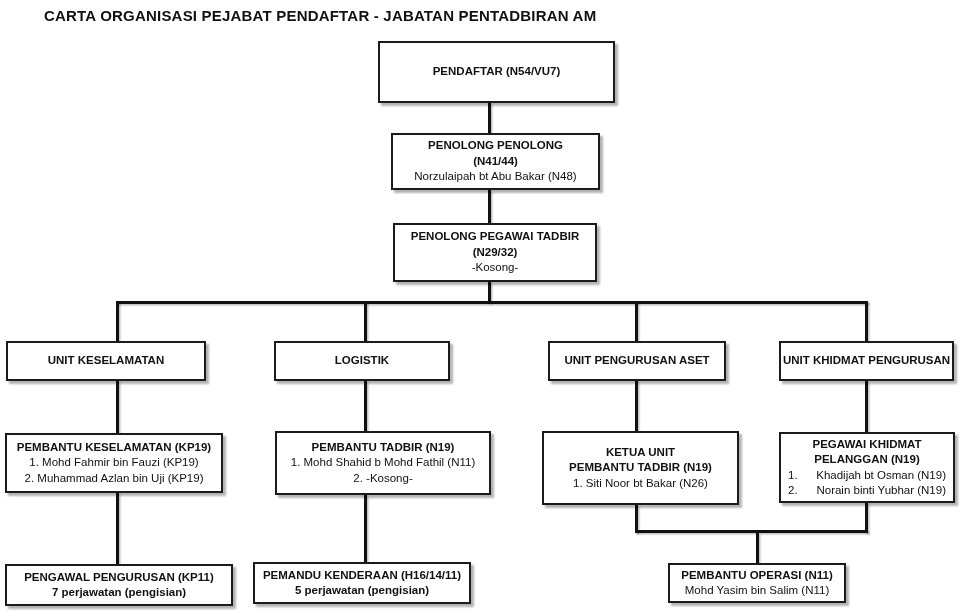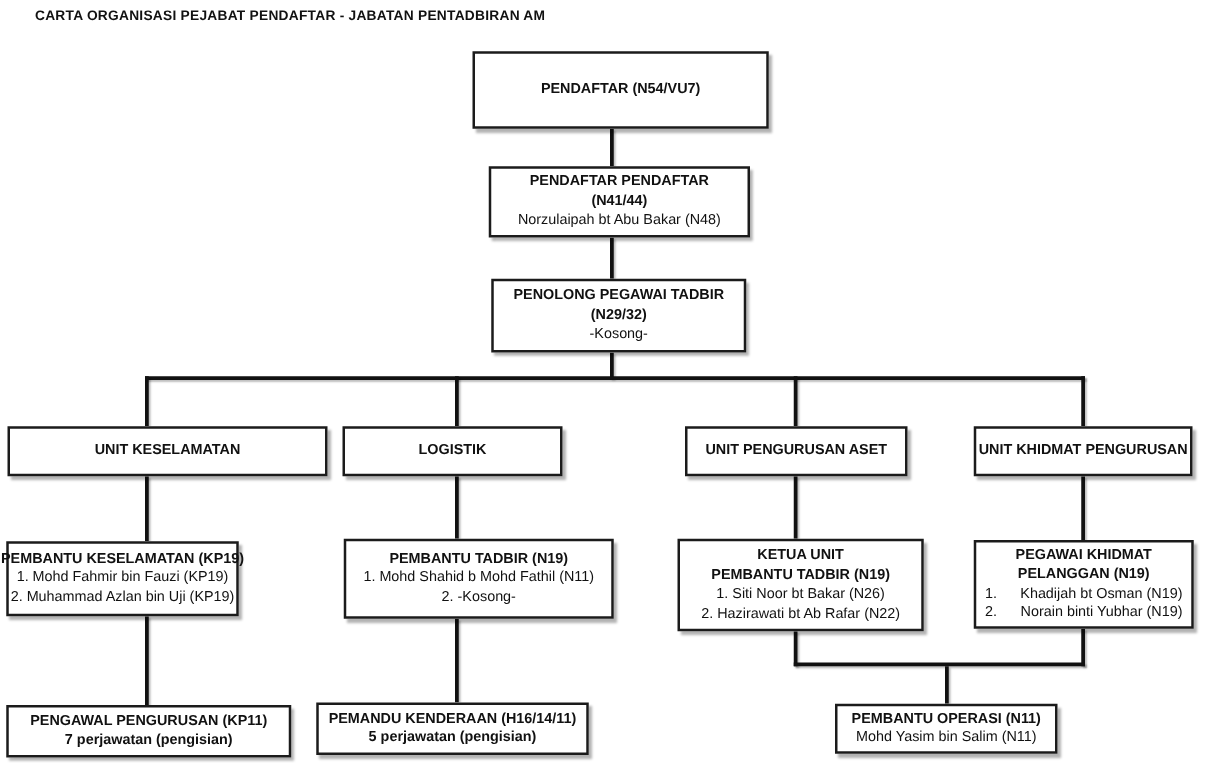--- a/index.html
+++ b/index.html
@@ -10,23 +10,23 @@
   }
   #canvas {
     position: relative;
     width: 972px;
     height: 614px;
     background: #ffffff;
     overflow: hidden;
   }
   .chart-title {
     position: absolute;
-    left: 28px;
+    left: 44px;
     top: 7px;
-    font-size: 11px;
+    font-size: 15px;
     font-weight: bold;
     letter-spacing: 0.2px;
     white-space: nowrap;
   }
   .box {
     position: absolute;
     background: #ffffff;
     border: 2px solid #1b1b1b;
     box-shadow: 2.5px 3px 2px rgba(0,0,0,0.30);
     display: flex;
@@ -84,61 +84,60 @@
   <div class="vline" style="left:635px;top:505px;height:28px"></div>
   <div class="vline" style="left:865px;top:503px;height:30px"></div>
   <div class="hline" style="left:635px;top:530px;width:233px"></div>
   <div class="vline" style="left:756px;top:533px;height:30px"></div>
 
   <div class="box" style="left:378px;top:41px;width:237px;height:62px">
     <div class="ln b">PENDAFTAR (N54/VU7)</div>
   </div>
 
   <div class="box" style="left:391px;top:133px;width:209px;height:57px">
-    <div class="ln b">PENDAFTAR PENDAFTAR</div>
+    <div class="ln b">PENOLONG PENOLONG</div>
     <div class="ln b">(N41/44)</div>
     <div class="ln">Norzulaipah bt Abu Bakar (N48)</div>
   </div>
 
   <div class="box" style="left:393px;top:223px;width:204px;height:59px">
     <div class="ln b">PENOLONG PEGAWAI TADBIR</div>
     <div class="ln b">(N29/32)</div>
     <div class="ln i">-Kosong-</div>
   </div>
 
-  <div class="box" style="left:6px;top:341px;width:256px;height:40px">
+  <div class="box" style="left:6px;top:341px;width:200px;height:40px">
     <div class="ln b">UNIT KESELAMATAN</div>
   </div>
   <div class="box" style="left:548px;top:341px;width:178px;height:40px">
     <div class="ln b">UNIT PENGURUSAN ASET</div>
   </div>
   <div class="box" style="left:274px;top:341px;width:176px;height:40px">
     <div class="ln b">LOGISTIK</div>
   </div>
   <div class="box" style="left:779px;top:341px;width:175px;height:40px">
     <div class="ln b">UNIT KHIDMAT PENGURUSAN</div>
   </div>
 
-  <div class="box" style="left:5px;top:433px;width:186px;height:60px">
+  <div class="box" style="left:5px;top:433px;width:218px;height:60px">
     <div class="ln b">PEMBANTU KESELAMATAN (KP19)</div>
     <div class="ln">1. Mohd Fahmir bin Fauzi (KP19)</div>
     <div class="ln">2. Muhammad Azlan bin Uji (KP19)</div>
   </div>
 
   <div class="box" style="left:275px;top:431px;width:216px;height:64px">
     <div class="ln b">PEMBANTU TADBIR (N19)</div>
     <div class="ln">1. Mohd Shahid b Mohd Fathil (N11)</div>
     <div class="ln"><span>2.</span> <span class="i">-Kosong-</span></div>
   </div>
 
   <div class="box" style="left:542px;top:431px;width:197px;height:74px">
     <div class="ln b">KETUA UNIT</div>
     <div class="ln b">PEMBANTU TADBIR (N19)</div>
     <div class="ln">1. Siti Noor bt Bakar (N26)</div>
-    <div class="ln">2. Hazirawati bt Ab Rafar (N22)</div>
   </div>
 
   <div class="box" style="left:779px;top:432px;width:176px;height:71px">
     <div class="ln b">PEGAWAI KHIDMAT</div>
     <div class="ln b">PELANGGAN (N19)</div>
     <div class="numline">
       <span class="num">1.</span>
       <span>Khadijah bt Osman (N19)</span>
     </div>
     <div class="numline">

